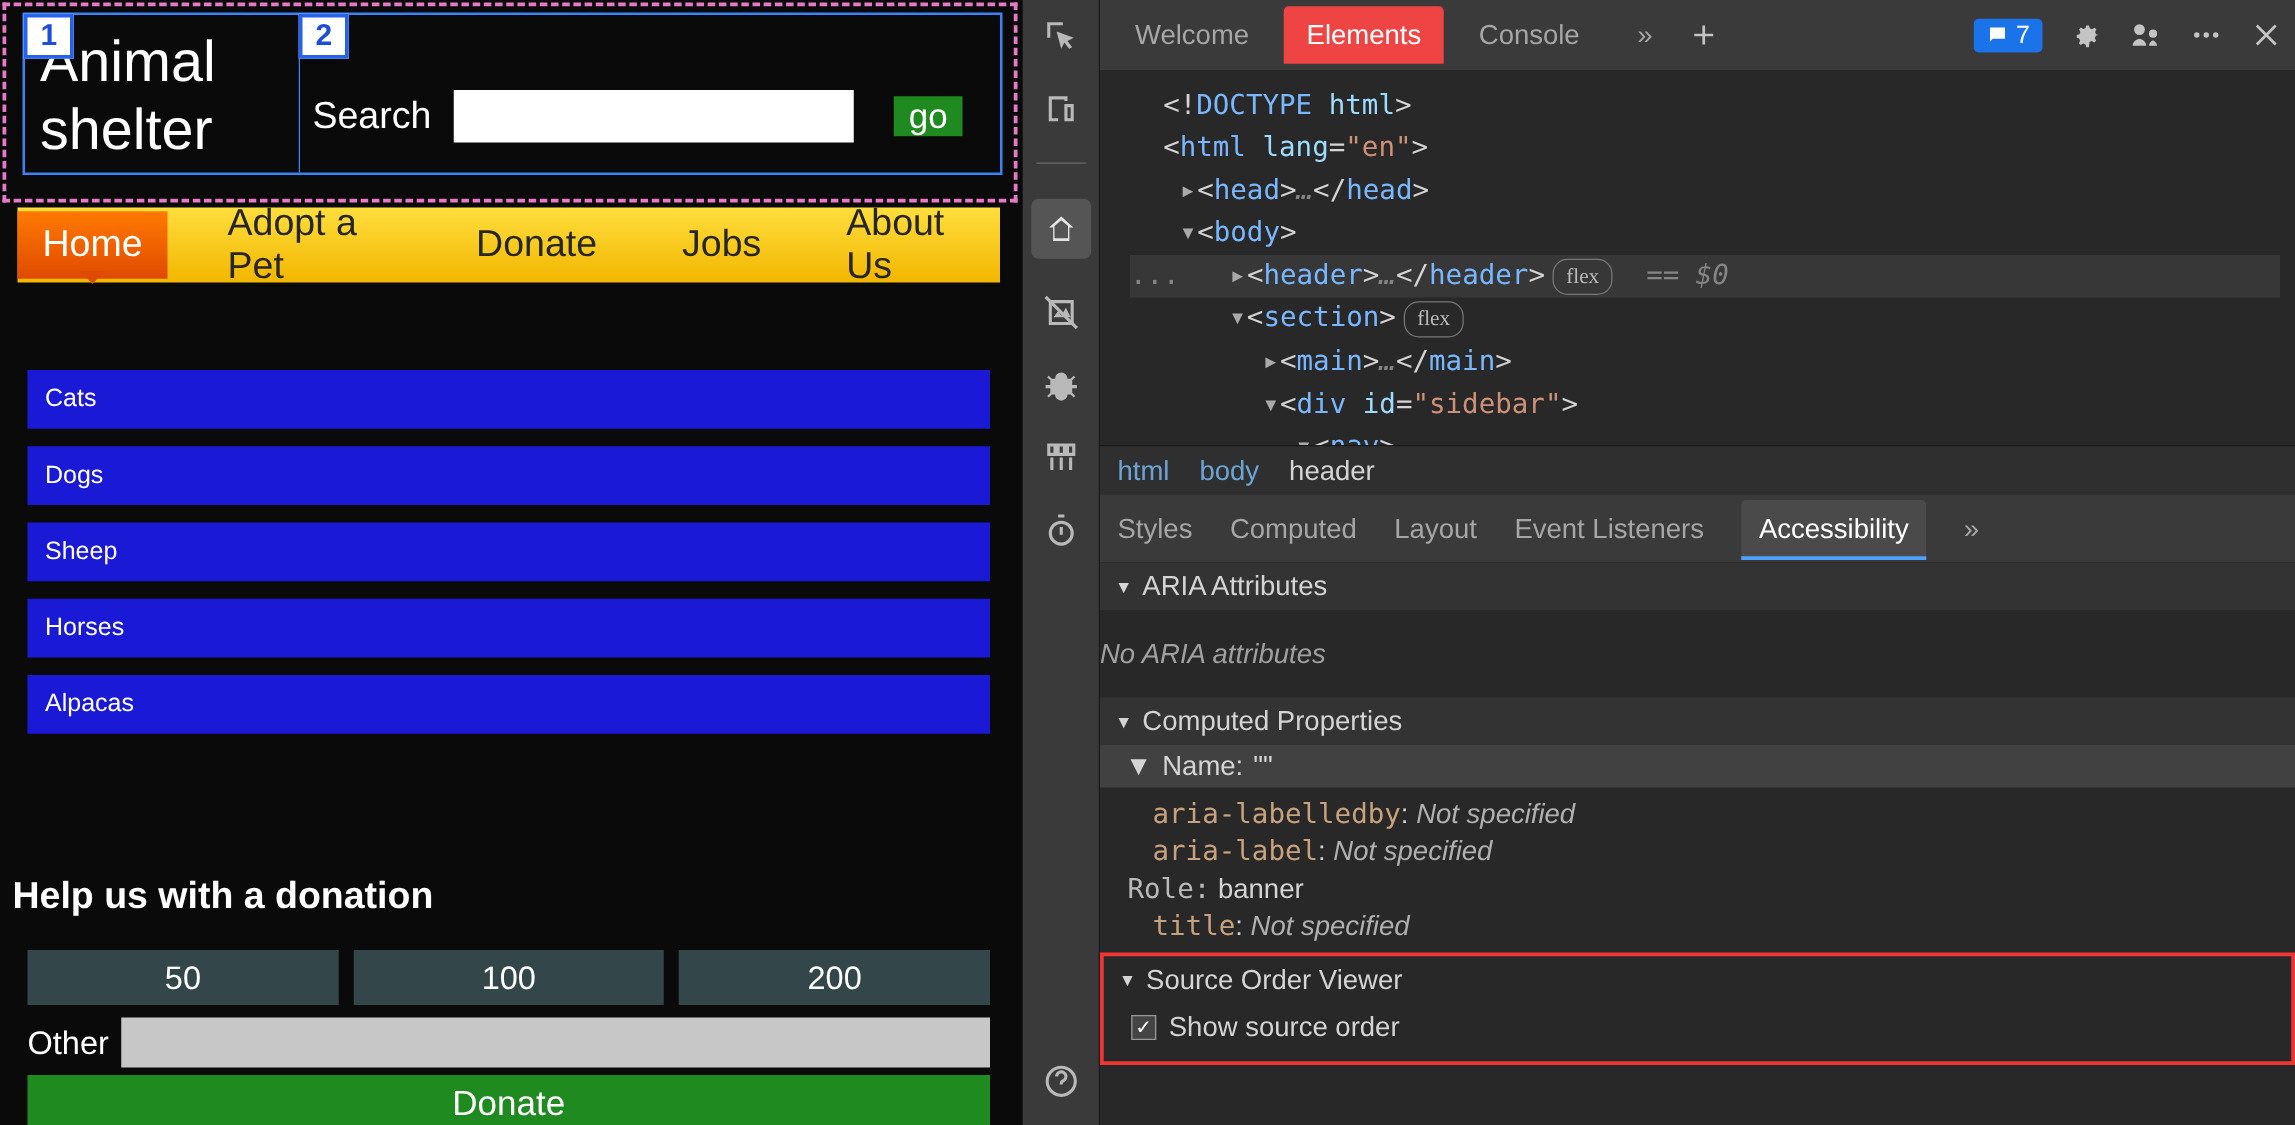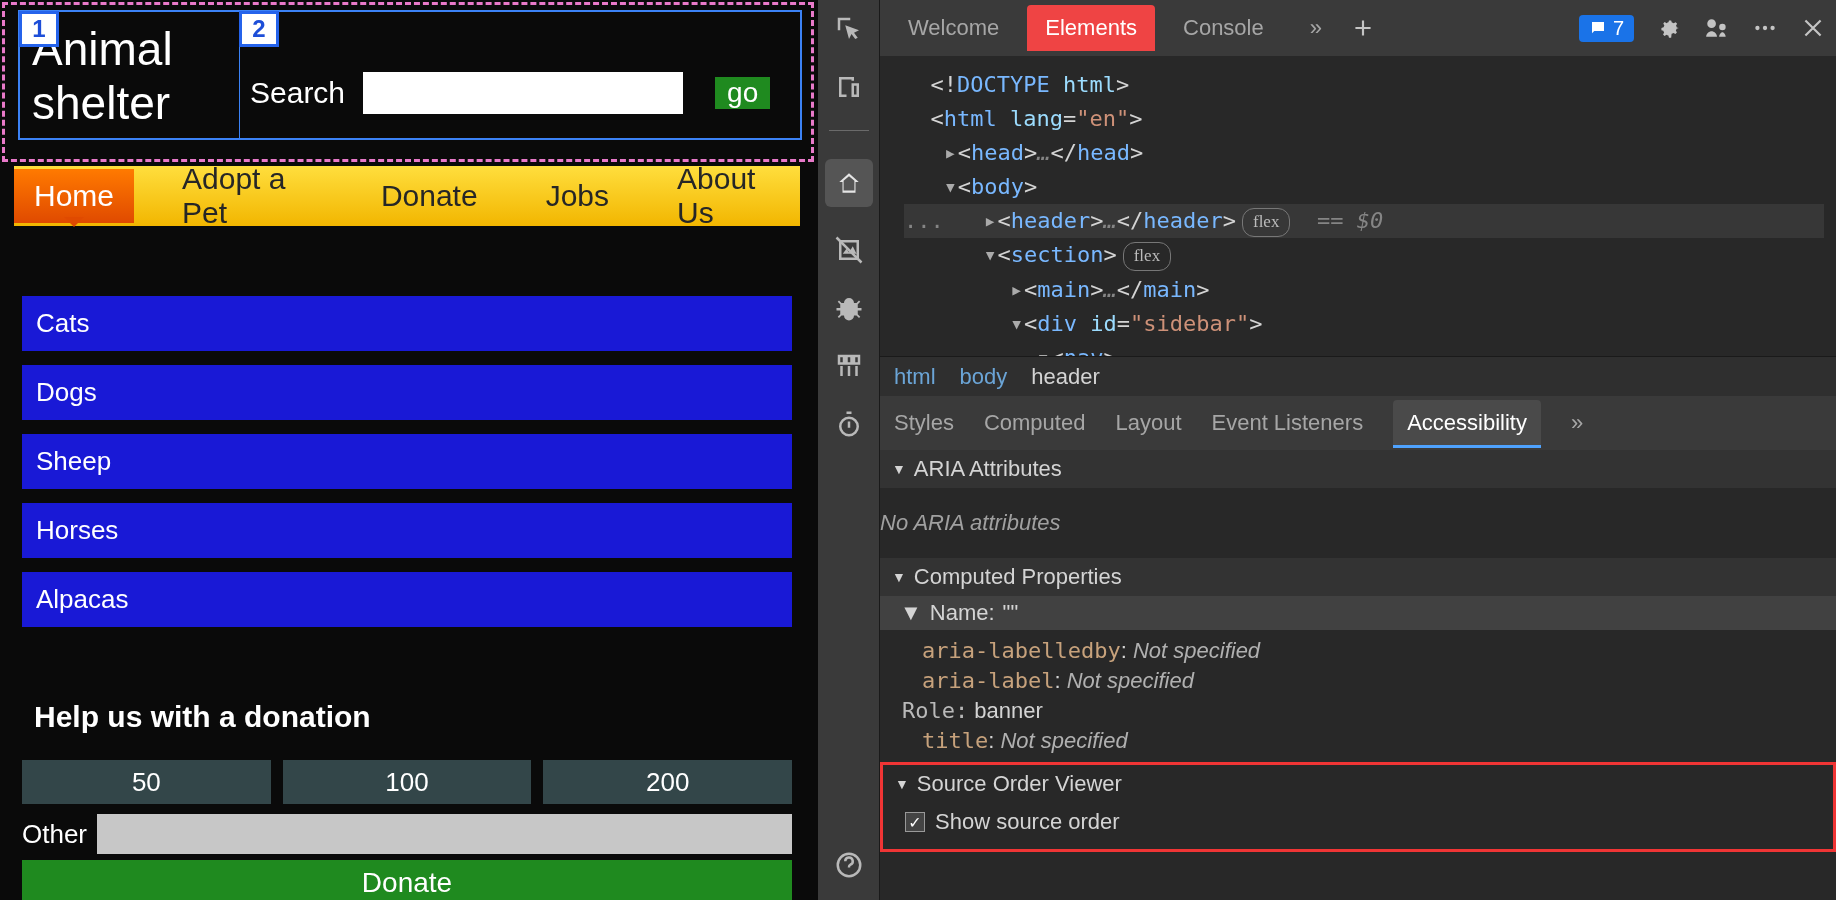--- a/index.html
+++ b/index.html
@@ -115,26 +115,26 @@
 .cat-list {
   position: absolute;
   top: 296px; left: 22px;
   width: 770px;
   display: flex; flex-direction: column;
   gap: 14px;
 }
 .cat-item {
   background: #1919d6;
   color: #fff;
-  font-size: 26px;
+  font-size: 20px;
   padding: 12px 14px;
 }
 .donation-title {
   position: absolute;
-  top: 700px; left: 34px;
+  top: 700px; left: 10px;
   font-size: 30px;
   font-weight: 700;
   color: #fff;
   text-align: right;
 }
 .donation-row {
   position: absolute;
   top: 760px; left: 22px;
   width: 770px;
   display: flex; gap: 12px;

